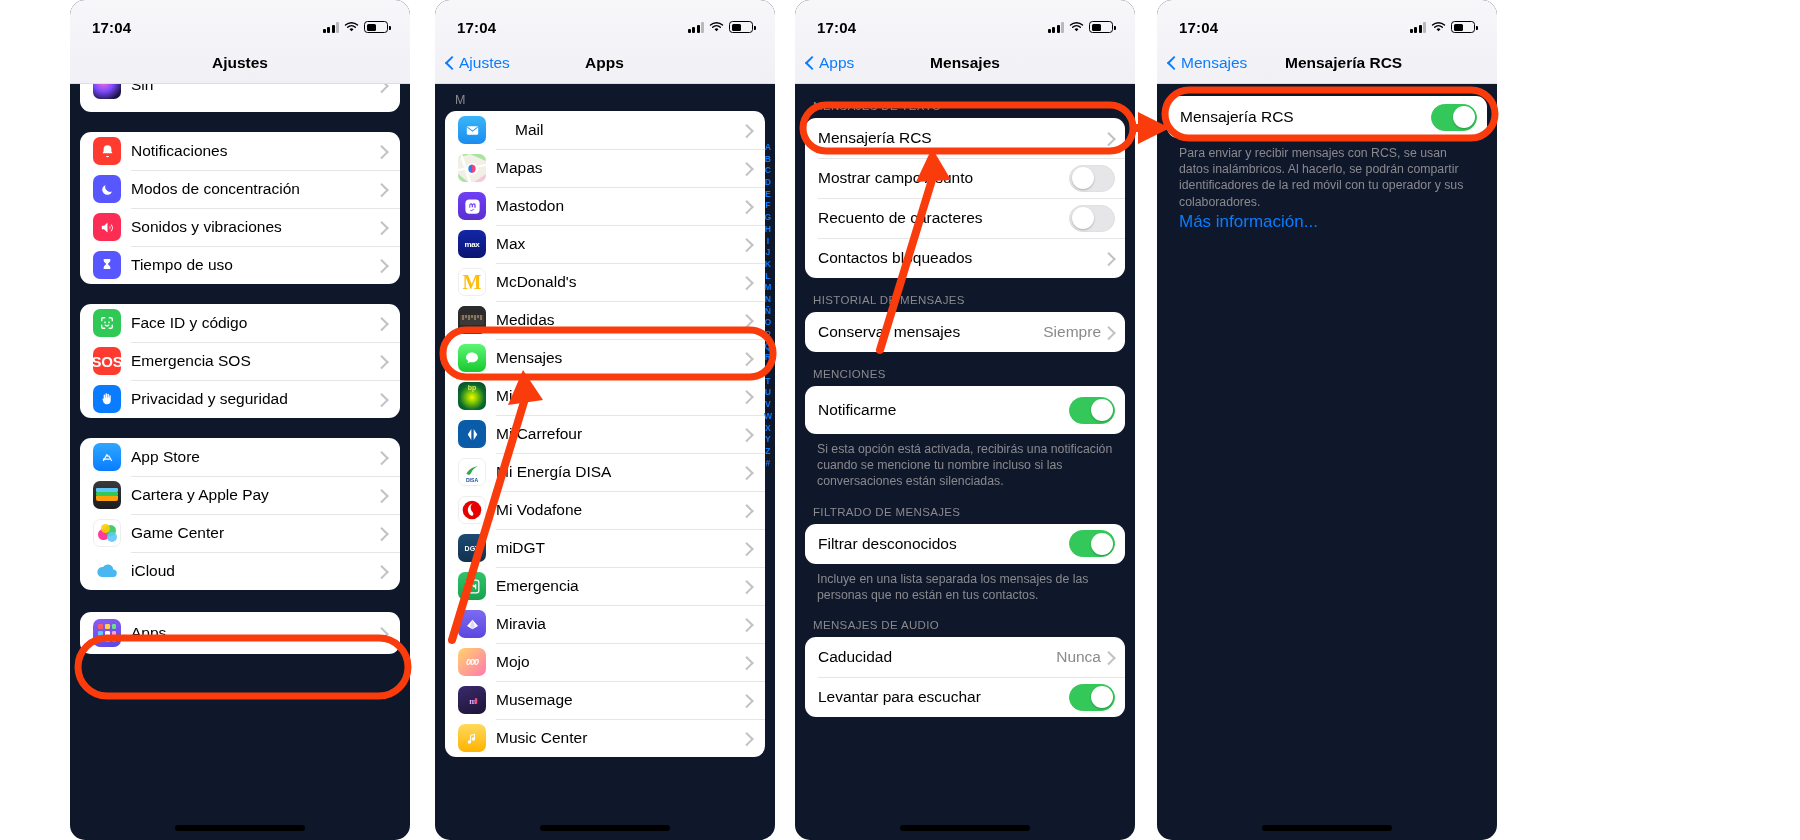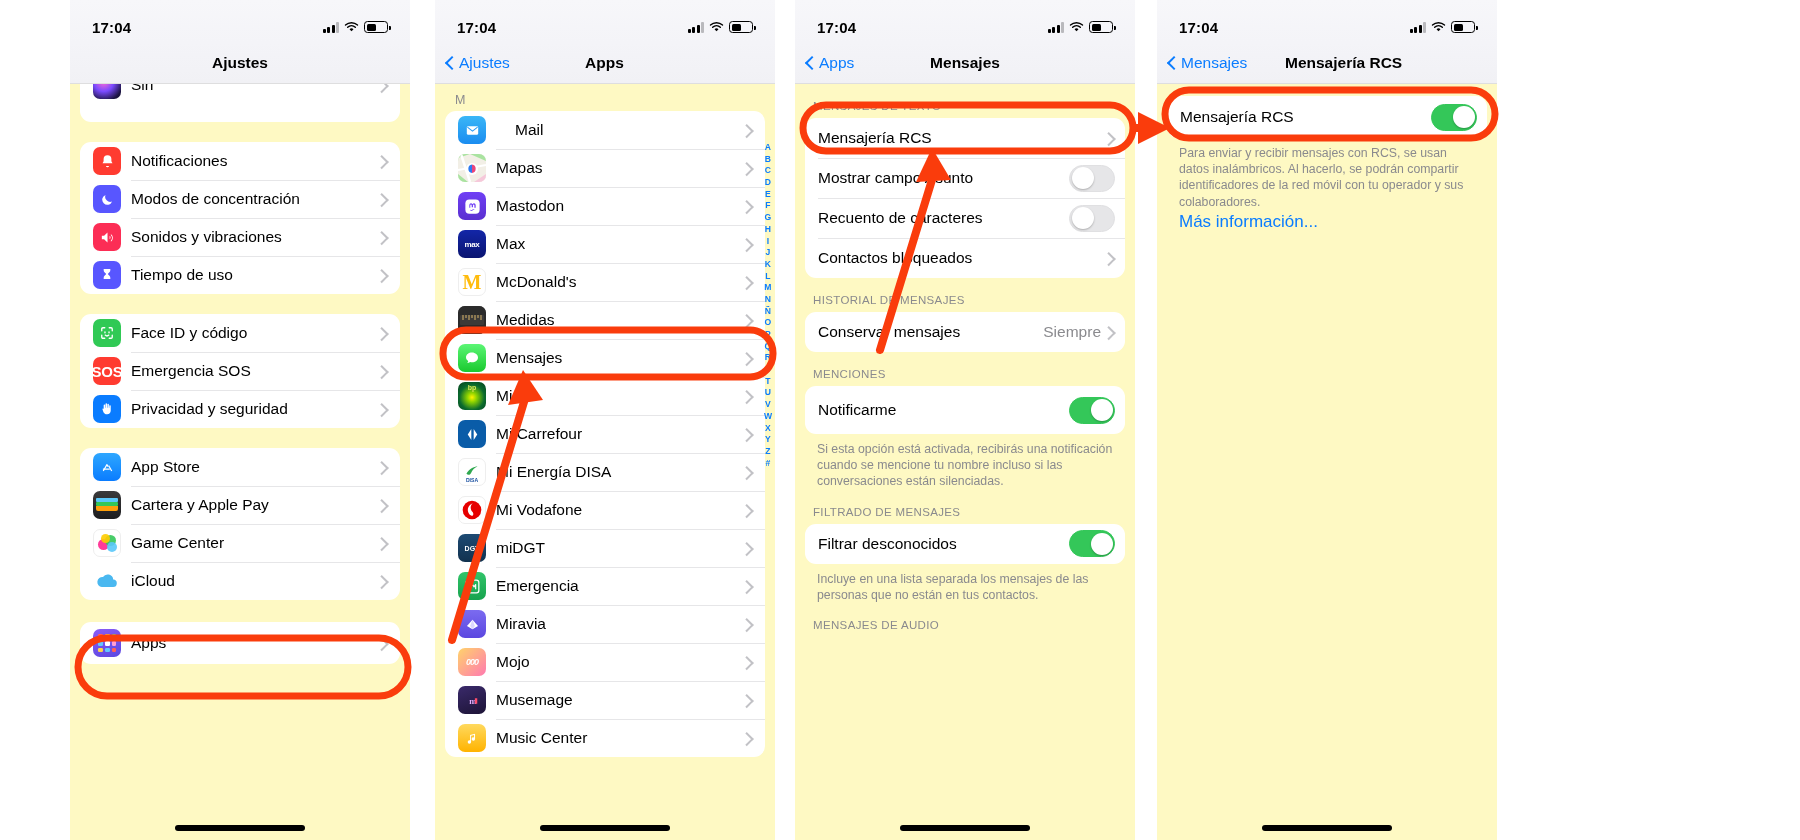--- a/index.html
+++ b/index.html
@@ -8,22 +8,23 @@
     background: #ffffff;
     font-family: "Liberation Sans", sans-serif;
     overflow: hidden;
   }
   .stage { position: relative; width: 1800px; height: 840px; background:#fff; }
 
   
   .phone {
     position: absolute;
     top: 0; height: 840px;
-    background: #fef9c3;
+    background: #0f172a;
     overflow: hidden;
+    border-radius: 15px;
   }
   .phone.p1 { left: 70px;   width: 340px; }
   .phone.p2 { left: 435px;  width: 340px; }
   .phone.p3 { left: 795px;  width: 340px; }
   .phone.p4 { left: 1157px; width: 340px; }
 
   
   .statusbar {
     height: 42px;
     display: flex; align-items: center; justify-content: space-between;
@@ -212,21 +213,21 @@
           </span>
       </div>
     </div>
 
     <div class="navbar">
       <div class="nav-title">Ajustes</div>
     </div>
 
     <div class="content">
 
-      <div class="card top-clip" style="margin-top:0;height:38px;">
+      <div class="card top-clip" style="margin-top:0;height:28px;">
         <div class="row" style="height:26px;margin-top:-12px;">
           <span class="ico g-siri"></span>
           <span class="label">Siri</span>
           <span class="chev"></span>
         </div>
       </div>
 
       <div class="spacer"></div>
 
       <div class="card">
@@ -669,20 +670,33 @@
         <div class="card">
           <div class="row noicon" style="height: 40px; padding: 0px 10px 0px 13px;">
             <span class="label">Filtrar desconocidos</span>
             <span class="toggle on">
               <span class="knob"></span>
             </span>
           </div>
         </div>
         <div class="footnote">Incluye en una lista separada los mensajes de las personas que no están en tus contactos.</div>
         <div class="group-header">MENSAJES DE AUDIO</div>
+        <div class="card">
+          <div class="row noicon" style="height: 40px; padding: 0px 10px 0px 13px;">
+            <span class="label">Caducidad</span>
+            <span class="value">Nunca</span>
+            <span class="chev"></span>
+          </div>
+          <div class="row noicon" style="height: 40px; padding: 0px 10px 0px 13px;">
+            <span class="label">Levantar para escuchar</span>
+            <span class="toggle on">
+              <span class="knob"></span>
+            </span>
+          </div>
+        </div>
       </div>
     <div class="home-ind"></div>
   </div>
 
   <div class="phone p4">
     <div class="statusbar">
       <div class="sb-time">17:04</div>
       <div class="sb-right">
         <span class="sb-signal">
             <i></i>

